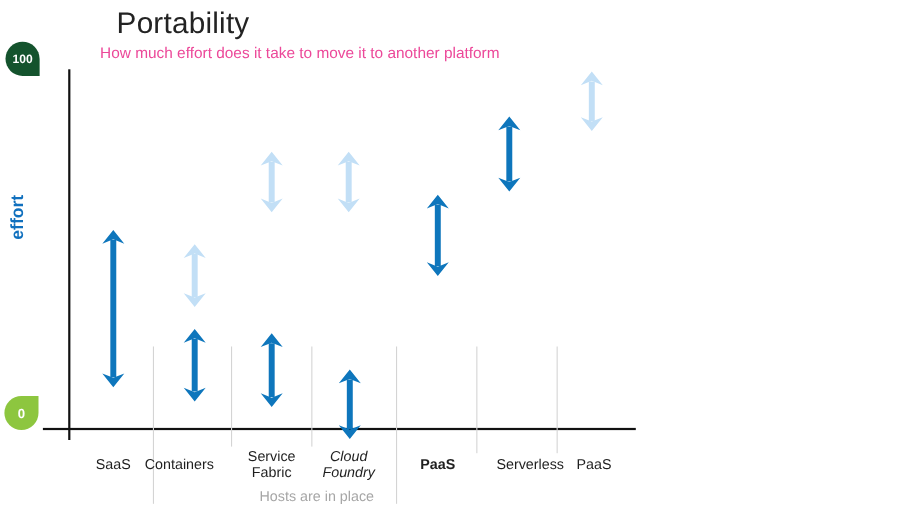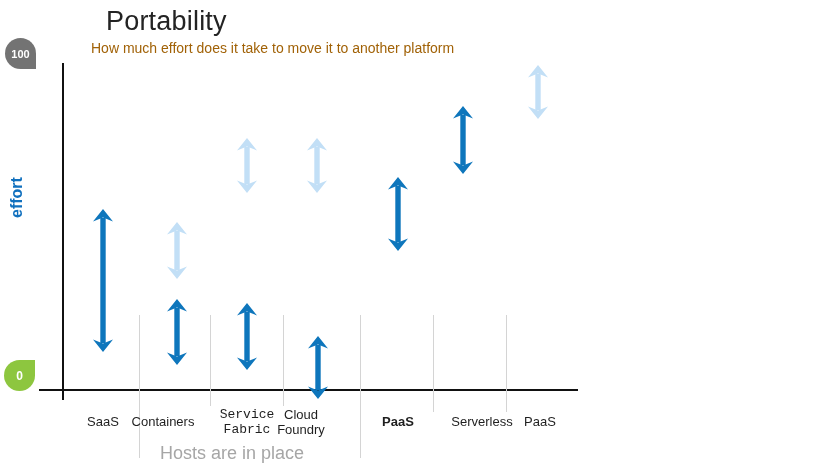--- a/index.html
+++ b/index.html
@@ -9,21 +9,21 @@
     background:#ffffff;
     overflow:hidden;
     font-family:"Liberation Sans", sans-serif;
   }
   .title{
     position:absolute;left:89px;top:6px;
     font-size:27px;font-weight:400;color:#232323;letter-spacing:.2px;margin-left:17px;
   }
   .subtitle{
     position:absolute;left:91px;top:40px;
-    font-size:14px;color:#a16207;
+    font-size:14px;color:#ec4899;
   }
   .badge{
     position:absolute;width:31px;height:31px;
     display:flex;align-items:center;justify-content:center;
     color:#ffffff;font-weight:bold;
   }
   .badge-max{left:5px;top:38px;border-radius:50% 50% 0 50%;font-size:11px;}
   .badge-min{left:4px;top:360px;border-radius:50% 0 50% 50%;font-size:12px;}
   .y-label{
     position:absolute;left:-23px;top:188px;width:80px;height:19px;
@@ -35,52 +35,52 @@
   .x-axis{left:39px;top:389px;width:539px;height:2px;}
   .divider{position:absolute;width:1px;background:#d4d4d4;}
   .cat-label{
     position:absolute;top:407px;height:30px;width:84px;
     display:flex;align-items:center;justify-content:center;
     text-align:center;font-size:13px;line-height:1.18;color:#1f1f1f;
     white-space:pre-line;
   }
   .group-note{
     position:absolute;top:443px;width:180px;
-    text-align:left;font-size:18px;color:#a6a6a6;
+    text-align:right;font-size:13px;color:#a6a6a6;
   }
   .arrow-svg{position:absolute;}
 </style>
 </head>
 <body>
 
 <div class="canvas">
 
   <div class="title">Portability</div>
   <div class="subtitle">How much effort does it take to move it to another platform</div>
 
-  <div class="badge badge-max" style="background: #737373;">100</div>
+  <div class="badge badge-max" style="background: #14532d;">100</div>
   <div class="badge badge-min" style="background: rgb(141, 198, 63);">0</div>
 
   <div class="y-label" style="color: rgb(16, 112, 190);">effort</div>
 
   <div class="axis y-axis"></div>
   <div class="axis x-axis"></div>
 
   <div id="plot">
       <div class="divider" style="left: 139px; top: 315px; height: 143px; background: rgb(212, 212, 212);"></div>
       <div class="divider" style="left: 210px; top: 315px; height: 91px; background: rgb(212, 212, 212);"></div>
       <div class="divider" style="left: 283px; top: 315px; height: 91px; background: rgb(212, 212, 212);"></div>
       <div class="divider" style="left: 360px; top: 315px; height: 143px; background: rgb(212, 212, 212);"></div>
       <div class="divider" style="left: 433px; top: 315px; height: 97px; background: rgb(212, 212, 212);"></div>
       <div class="divider" style="left: 506px; top: 315px; height: 97px; background: rgb(212, 212, 212);"></div>
       <div class="cat-label" style="left: 61px;">SaaS</div>
       <div class="cat-label" style="left: 121px;">Containers</div>
-      <div class="cat-label" style="left: 205px; font-family: Liberation Mono, monospace;">Service
+      <div class="cat-label" style="left: 205px;">Service
 Fabric</div>
-      <div class="cat-label" style="left: 259px;">Cloud
+      <div class="cat-label" style="left: 275px; font-style: italic;">Cloud
 Foundry</div>
       <div class="cat-label" style="left: 356px; font-weight: bold;">PaaS</div>
       <div class="cat-label" style="left: 440px;">Serverless</div>
       <div class="cat-label" style="left: 498px;">PaaS</div>
       <div class="group-note" style="left: 160px; top: 443px; color: rgb(166, 166, 166);">Hosts are in place</div>
       <svg width="26" height="145" class="arrow-svg" style="left: 90px; top: 208px;">
         <line x1="13" x2="13" y1="10" y2="135" stroke="#0e76bc" stroke-width="5.4"></line>
         <polygon points="13,1 23,13.5 13,9.5 3,13.5" fill="#0e76bc"></polygon>
         <polygon points="13,144 23,131.5 13,135.5 3,131.5" fill="#0e76bc"></polygon>
       </svg>

